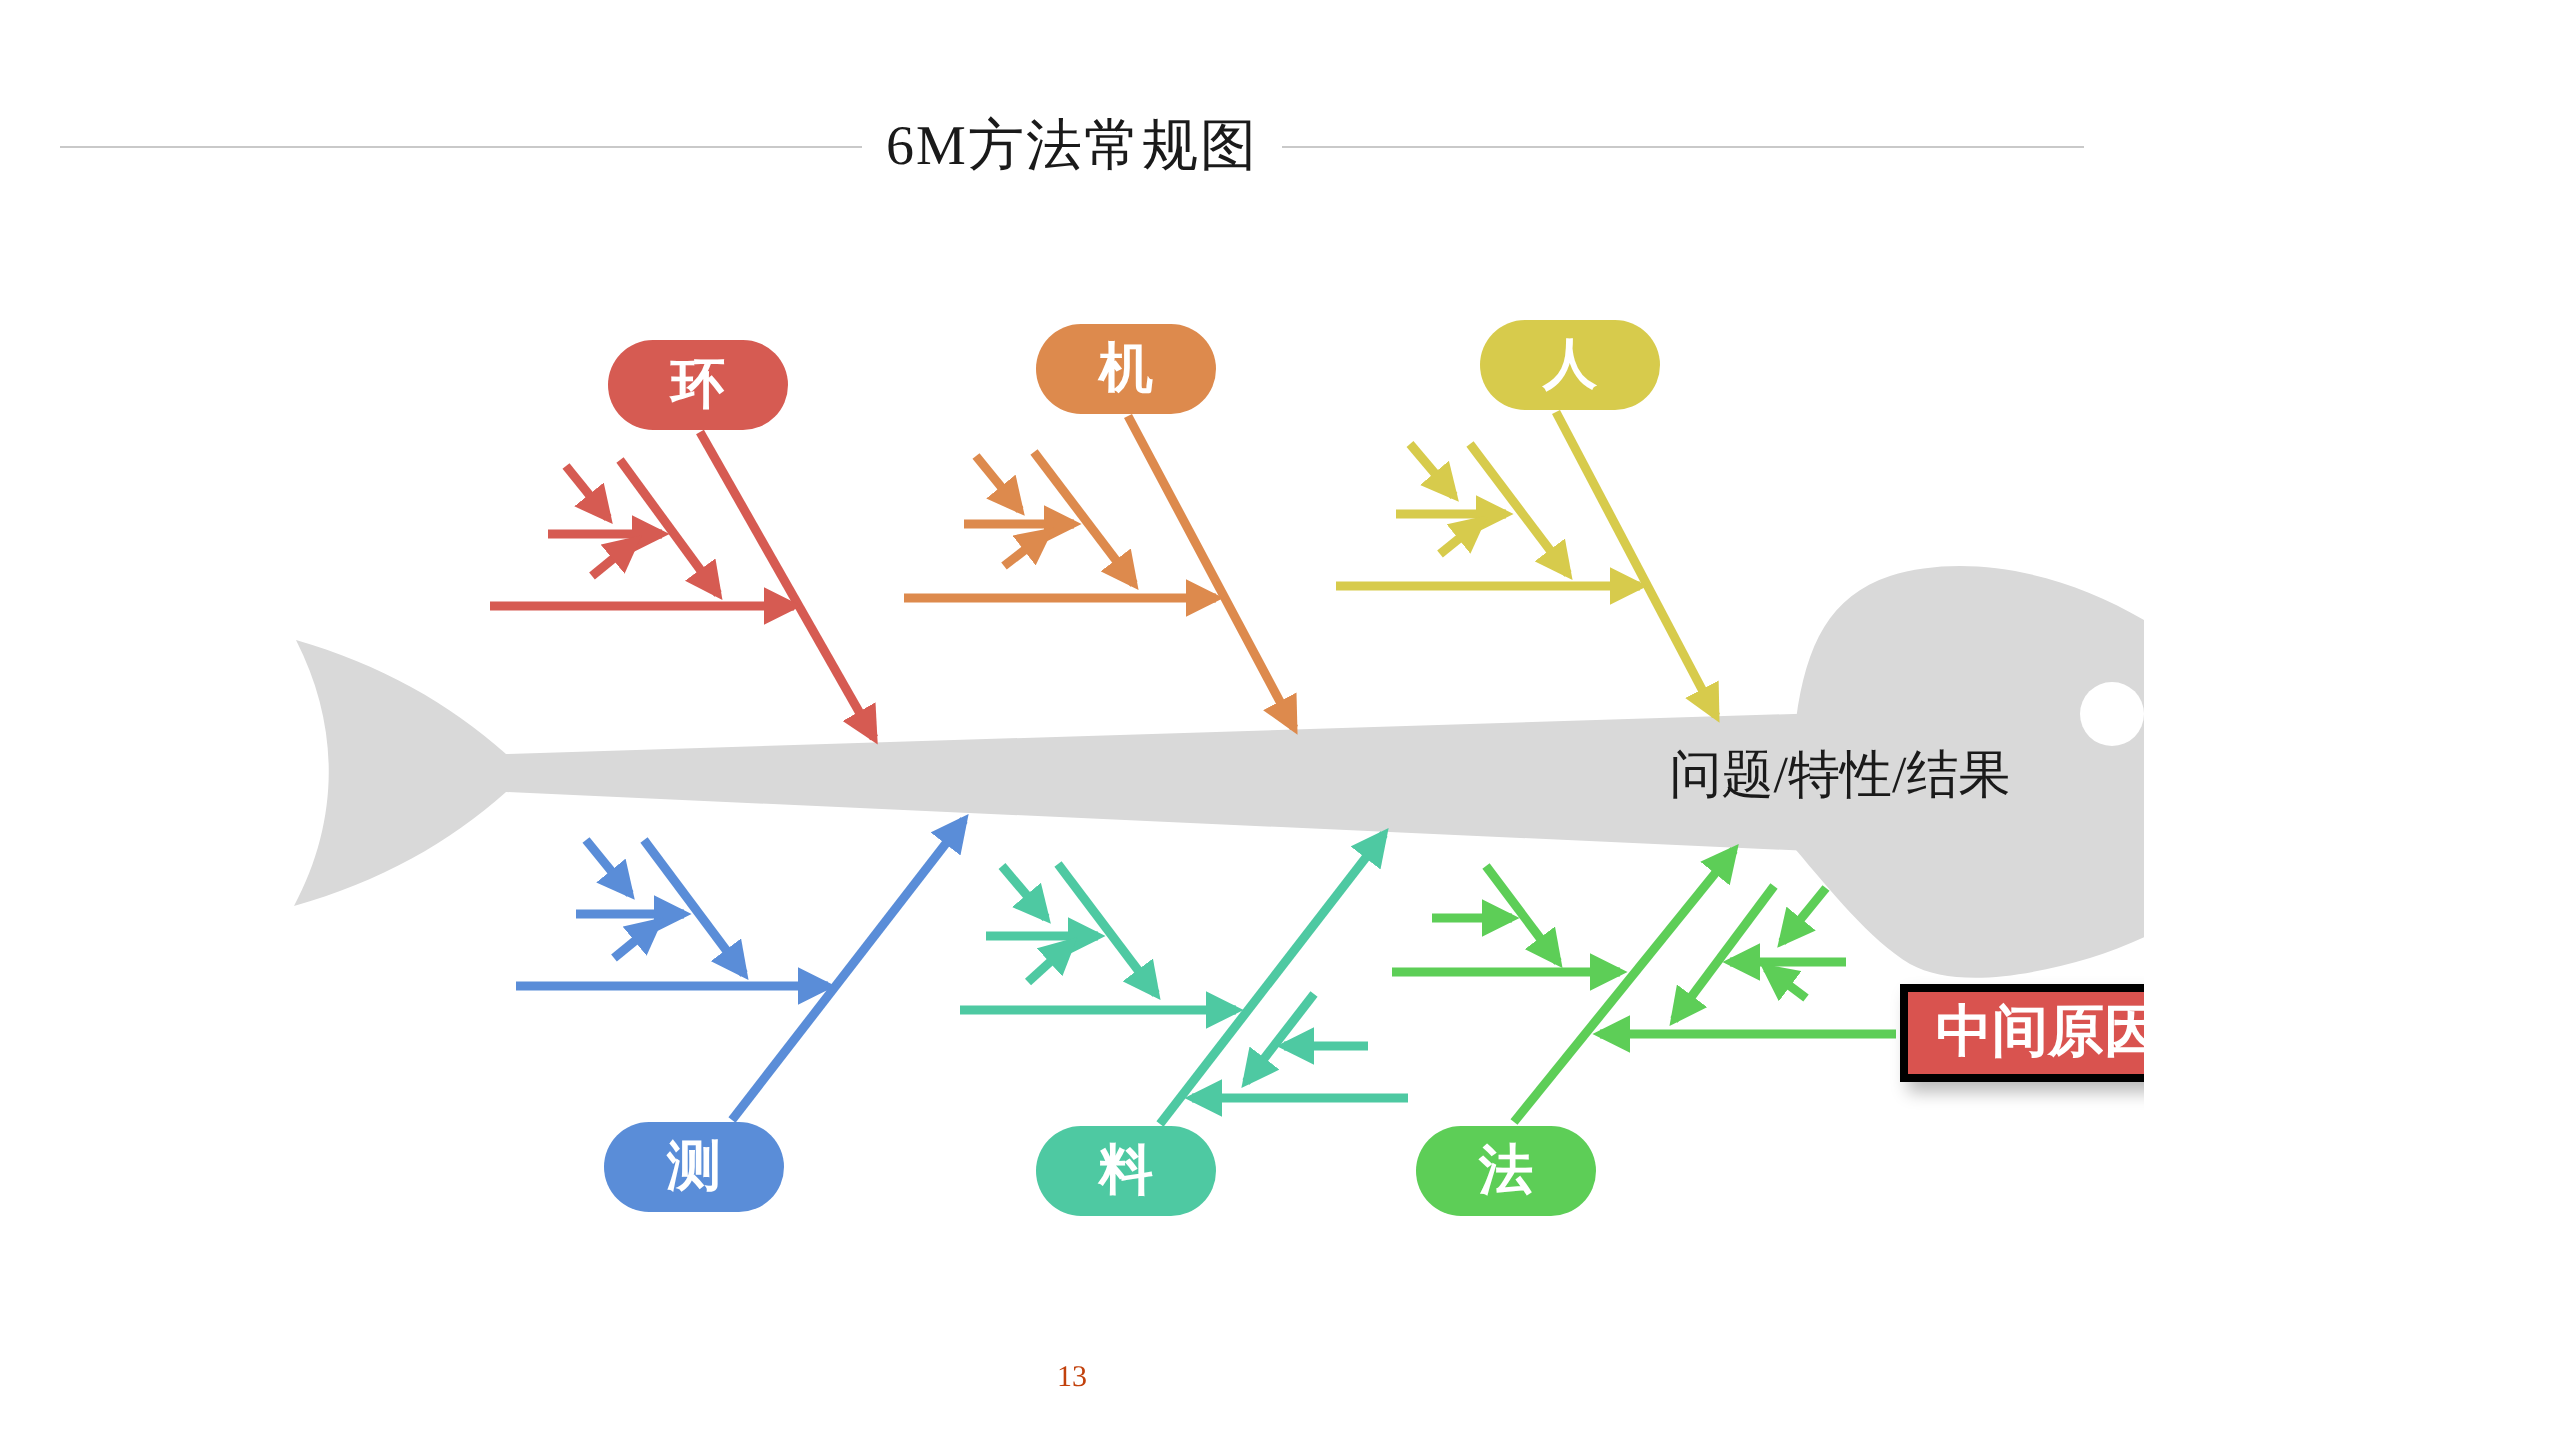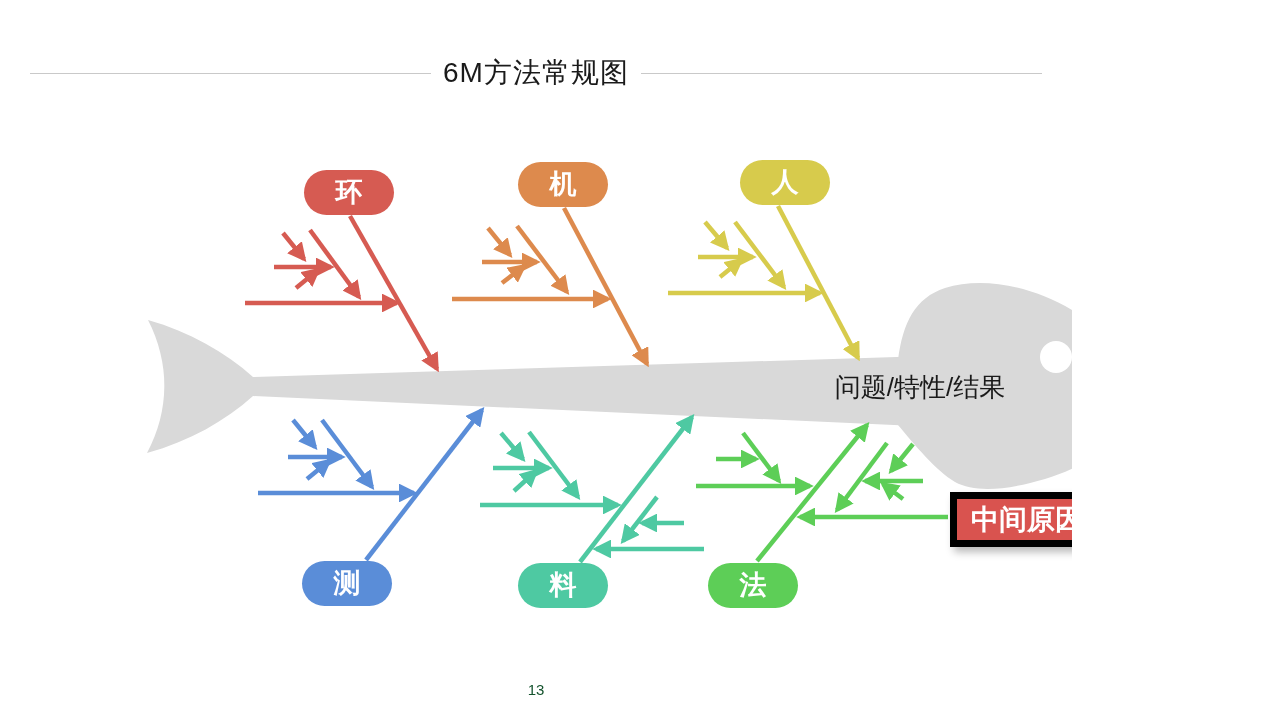--- a/index.html
+++ b/index.html
@@ -1,32 +1,32 @@
 <!DOCTYPE html>
 <html><head>
 <meta charset="utf-8">
 <style>
   html,body{margin:0;padding:0;background:#fff;}
   .stage{position:relative;width:1072px;height:720px;background:#ffffff;overflow:hidden;
-         font-family:Liberation Sans, sans-serif;border-radius:24px;}
+         font-family:Liberation Serif, serif;border-radius:24px;}
   .title-row{position:absolute;top:56px;left:30px;right:30px;height:34px;
              display:flex;align-items:center;gap:12px;}
   .title-row .rule{flex:1;height:1px;background:#c9c9c9;}
   .title-text{font-size:28px;color:#1a1a1a;letter-spacing:1px;white-space:nowrap;}
   .fish-svg{position:absolute;left:0;top:0;}
   .pill{position:absolute;width:90px;height:45px;border-radius:23px;
         display:flex;align-items:center;justify-content:center;
         color:#fff;font-size:27px;font-weight:bold;line-height:1;}
   .badge{position:absolute;left:950px;top:492px;width:140px;height:41px;
-         background:#D9534F;border:7px solid #000000;
+         background:#D9534F;border:4px solid #000000;
          box-shadow:4px 5px 8px rgba(0,0,0,.28);
          display:flex;align-items:center;justify-content:center;
          color:#fff;font-size:28px;font-weight:bold;line-height:1;}
   .page-num{position:absolute;top:681px;left:0;width:100%;text-align:center;
-            font-size:15px;color:#14532d;}
+            font-size:15px;color:#c2410c;}
   .watermark{position:absolute;top:659px;right:12px;font-size:29px;font-weight:600;
              color:#ffffff;letter-spacing:1px;
              text-shadow:2px 2px 2px rgba(70,70,70,.65),-1px -1px 1px rgba(130,130,130,.3);}
   .bone{fill:none;stroke-width:4.5;}
   .spine-label{font-size:26px;fill:#1a1a1a;}
 </style>
 </head>
 <body>
 
 <div class="stage">

